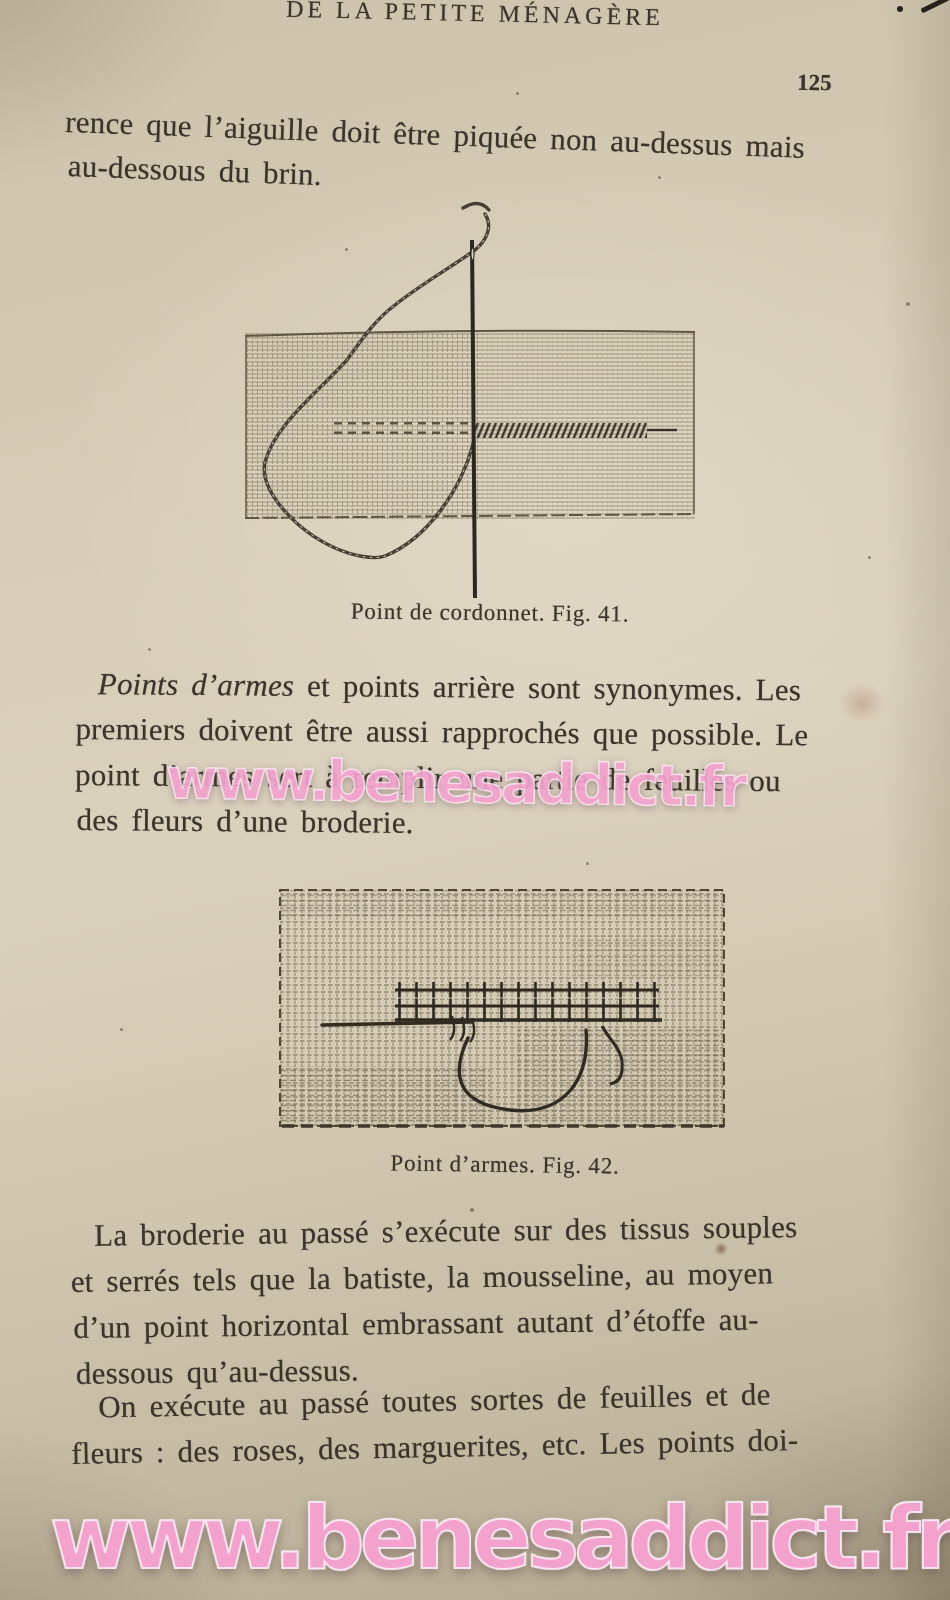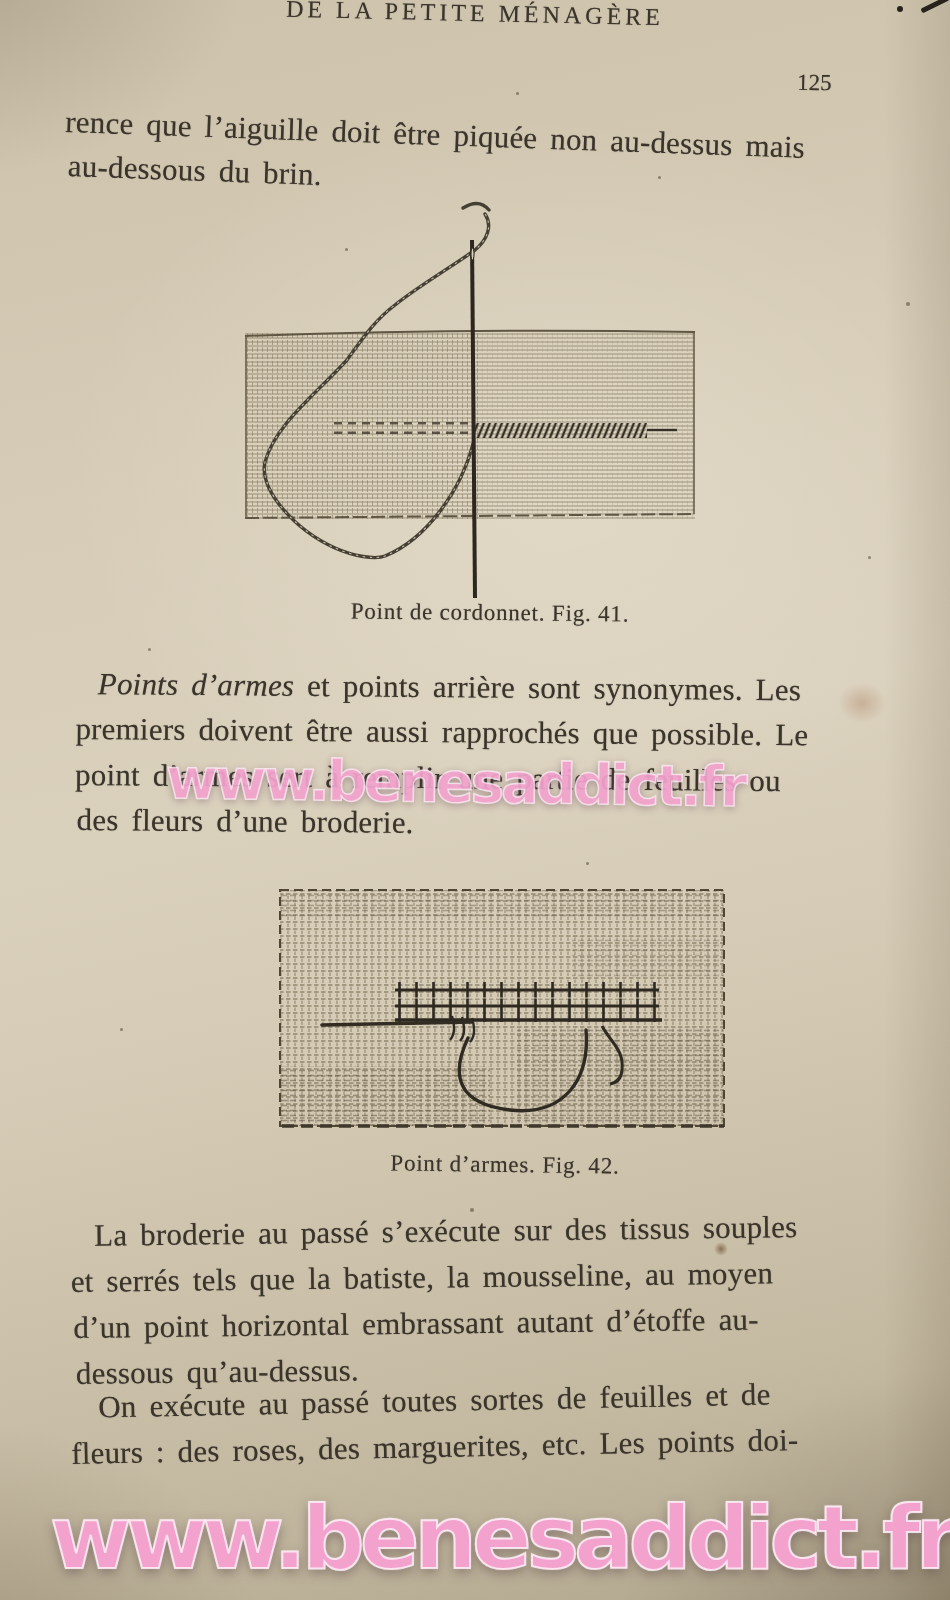--- a/index.html
+++ b/index.html
@@ -17,21 +17,21 @@
   .abs{position:absolute;}
   .bookline{
     font-size:31px;line-height:1;white-space:nowrap;letter-spacing:0.2px;word-spacing:5px;
     text-shadow:0 0 1px rgba(58,52,43,0.55);
   }
   .header-title{
     left:0;top:52;width:950px;text-align:center;font-size:24px;letter-spacing:4px;
     transform:rotate(1.3deg);transform-origin:center;white-space:nowrap;
     text-shadow:0 0 1px rgba(58,52,43,0.5);
   }
-  .page-number{left:797;top:70px;font-size:23px;transform:rotate(1deg);text-shadow:0 0 1px rgba(58,52,43,0.5);}
+  .page-number{left:797;top:70px;font-size:23px;transform:rotate(1deg);text-shadow:0 0 1px rgba(58,52,43,0.5);font-weight:bold;}
   .pgnum{left:797px;}
   .block{transform-origin:left top;}
   .caption{font-size:23px;letter-spacing:0.8px;text-align:center;white-space:nowrap;
     text-shadow:0 0 1px rgba(58,52,43,0.5);}
   .ital{font-style:italic;}
   .wm{
     font-family:"DejaVu Sans", sans-serif;font-weight:bold;color:#f2a2cd;
     -webkit-text-stroke:1.5px rgba(255,240,248,0.75);
     text-shadow:0 2px 8px rgba(95,60,80,0.5), 0 0 2px rgba(255,255,255,0.8);
     white-space:nowrap;

